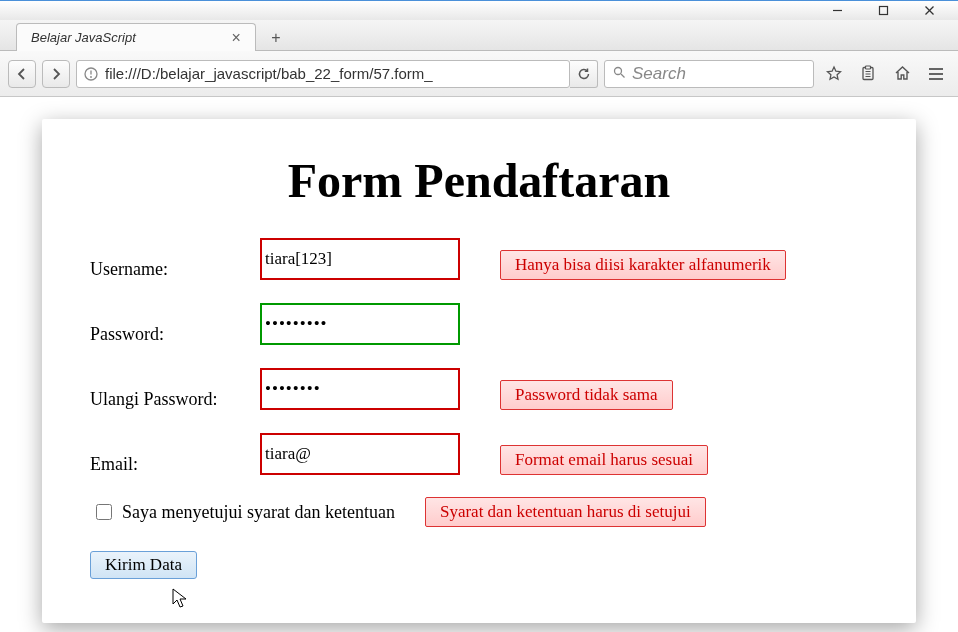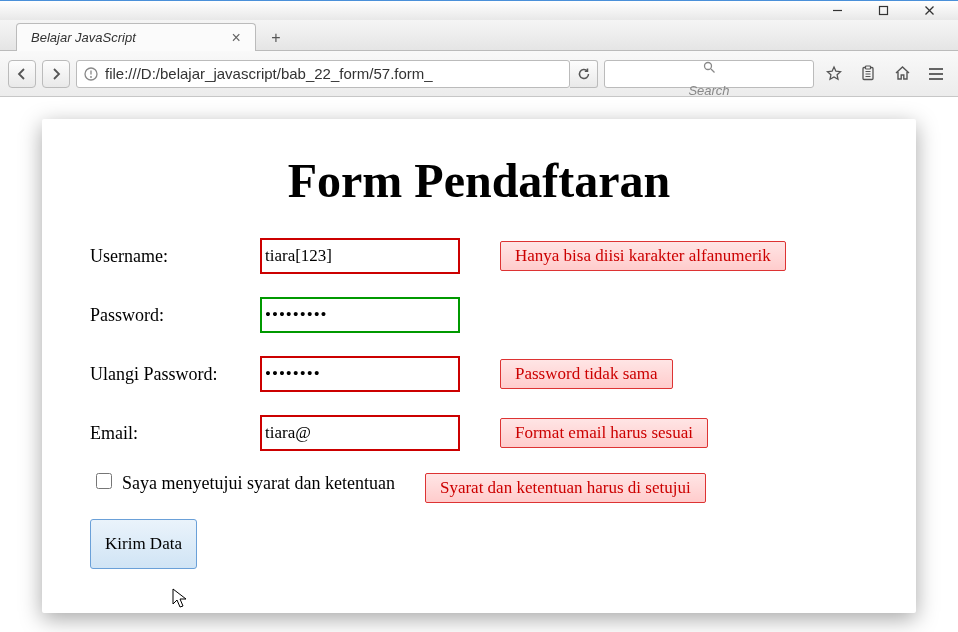--- a/index.html
+++ b/index.html
@@ -17,41 +17,41 @@
     .newtab { width: 28px; height: 24px; display: flex; align-items: center; justify-content: center; font-size: 16px; color: #555; margin-left: 6px; }
 
     
     .toolbar { height: 46px; background: linear-gradient(to bottom, #f9f9f9, #ececec); border-bottom: 1px solid #c7c7c7; display: flex; align-items: center; padding: 0 8px; gap: 6px; }
     .nav-btn { width: 28px; height: 28px; border: 1px solid #bbb; border-radius: 4px; background: linear-gradient(to bottom, #fdfdfd, #e9e9e9); display: flex; align-items: center; justify-content: center; color: #666; font-size: 14px; }
     .nav-btn.arrow svg { display: block; }
     .urlbox { flex: 1; height: 28px; border: 1px solid #bbb; border-radius: 3px; background: #fff; display: flex; align-items: center; padding: 0 6px; gap: 6px; font-size: 14px; color: #555; min-width: 0; }
     .urlbox .identity { width: 16px; height: 16px; display: flex; align-items: center; justify-content: center; }
     .urlbox .urltext { flex: 1; white-space: nowrap; overflow: hidden; color: #333; font-size: 15px; }
     .reload-btn { width: 28px; height: 28px; border: 1px solid #bbb; border-left: none; border-radius: 0 3px 3px 0; background: linear-gradient(to bottom, #fdfdfd, #e9e9e9); display: flex; align-items: center; justify-content: center; color: #555; margin-left: -6px;}
-    .searchbox { width: 210px; height: 28px; border: 1px solid #bbb; border-radius: 3px; background: #fff; display: flex; align-items: center; padding: 0 8px; gap: 6px; color: #888; font-size: 13px; font-style: italic; flex-direction: column; }
+    .searchbox { width: 210px; height: 28px; border: 1px solid #bbb; border-radius: 3px; background: #fff; display: flex; align-items: center; padding: 0 8px; gap: 6px; color: #888; font-size: 17px; font-style: italic; }
     .tool-icon { width: 28px; height: 28px; display: flex; align-items: center; justify-content: center; color: #555; }
 
     
     .viewport { position: relative; padding: 22px 42px; background: #fff; height: calc(632px - 20px - 31px - 44px); }
     .card { background: #fff; box-shadow: 0 6px 22px rgba(0,0,0,0.35); padding: 34px 48px 44px 48px; border-radius: 2px; min-height: 430px; }
     .card h1 { font-family: Georgia, "Times New Roman", serif; font-weight: bold; font-size: 48px; text-align: center; margin-bottom: 30px; color: #000; }
 
-    .form-row { display: flex; align-items: center; margin-bottom: 22px; margin-top: 23px; }
+    .form-row { display: flex; align-items: flex-end; margin-bottom: 22px; margin-top: 23px; }
     .form-label { width: 170px; font-family: Georgia, "Times New Roman", serif; font-size: 18px; color: #000; }
-    .form-input { width: 200px; height: 36px; border: 2px solid #c00; padding: 2px 3px; font-family: Georgia, serif; font-size: 17px; background: #fff; }
+    .form-input { width: 200px; height: 42px; border: 2px solid #c00; padding: 2px 3px; font-family: Georgia, serif; font-size: 17px; background: #fff; }
     .form-input.valid { border-color: #090; }
     .form-input.invalid { border-color: #c00; }
     .error-box { margin-left: 40px; padding: 4px 14px; background: linear-gradient(to bottom, #ffe5e5, #ffcccc); border: 1px solid #d33; color: #c00; font-family: Georgia, serif; font-size: 17px; border-radius: 2px; }
 
-    .checkbox-row { display: flex; align-items: flex-start; margin-bottom: 16px; margin-top: 8px; }
+    .checkbox-row { display: flex; align-items: center; margin-bottom: 24px; margin-top: 8px; }
     .checkbox-row input[type=checkbox] { width: 16px; height: 16px; margin-left: 6px; margin-right: 10px; }
     .checkbox-row label { font-family: Georgia, serif; font-size: 18px; color: #000; }
     .checkbox-row .error-box { margin-left: 30px; }
 
-    .submit-btn { font-family: Georgia, serif; font-size: 17px; padding: 14px 14px; background: linear-gradient(to bottom, #eaf3fb, #d0e4f5); border: 1px solid #6aa0d8; border-radius: 3px; color: #000; cursor: pointer; }
+    .submit-btn { font-family: Georgia, serif; font-size: 17px; padding: 3px 14px; background: linear-gradient(to bottom, #eaf3fb, #d0e4f5); border: 1px solid #6aa0d8; border-radius: 3px; color: #000; cursor: pointer; }
 
     .cursor { position: absolute; left: 172px; top: 491px; pointer-events: none; }
 
     input[type=password] { letter-spacing: 1px; }
   </style>
 </head>
 <body>
 
 <div class="titlebar">
   <div class="win-btn">

